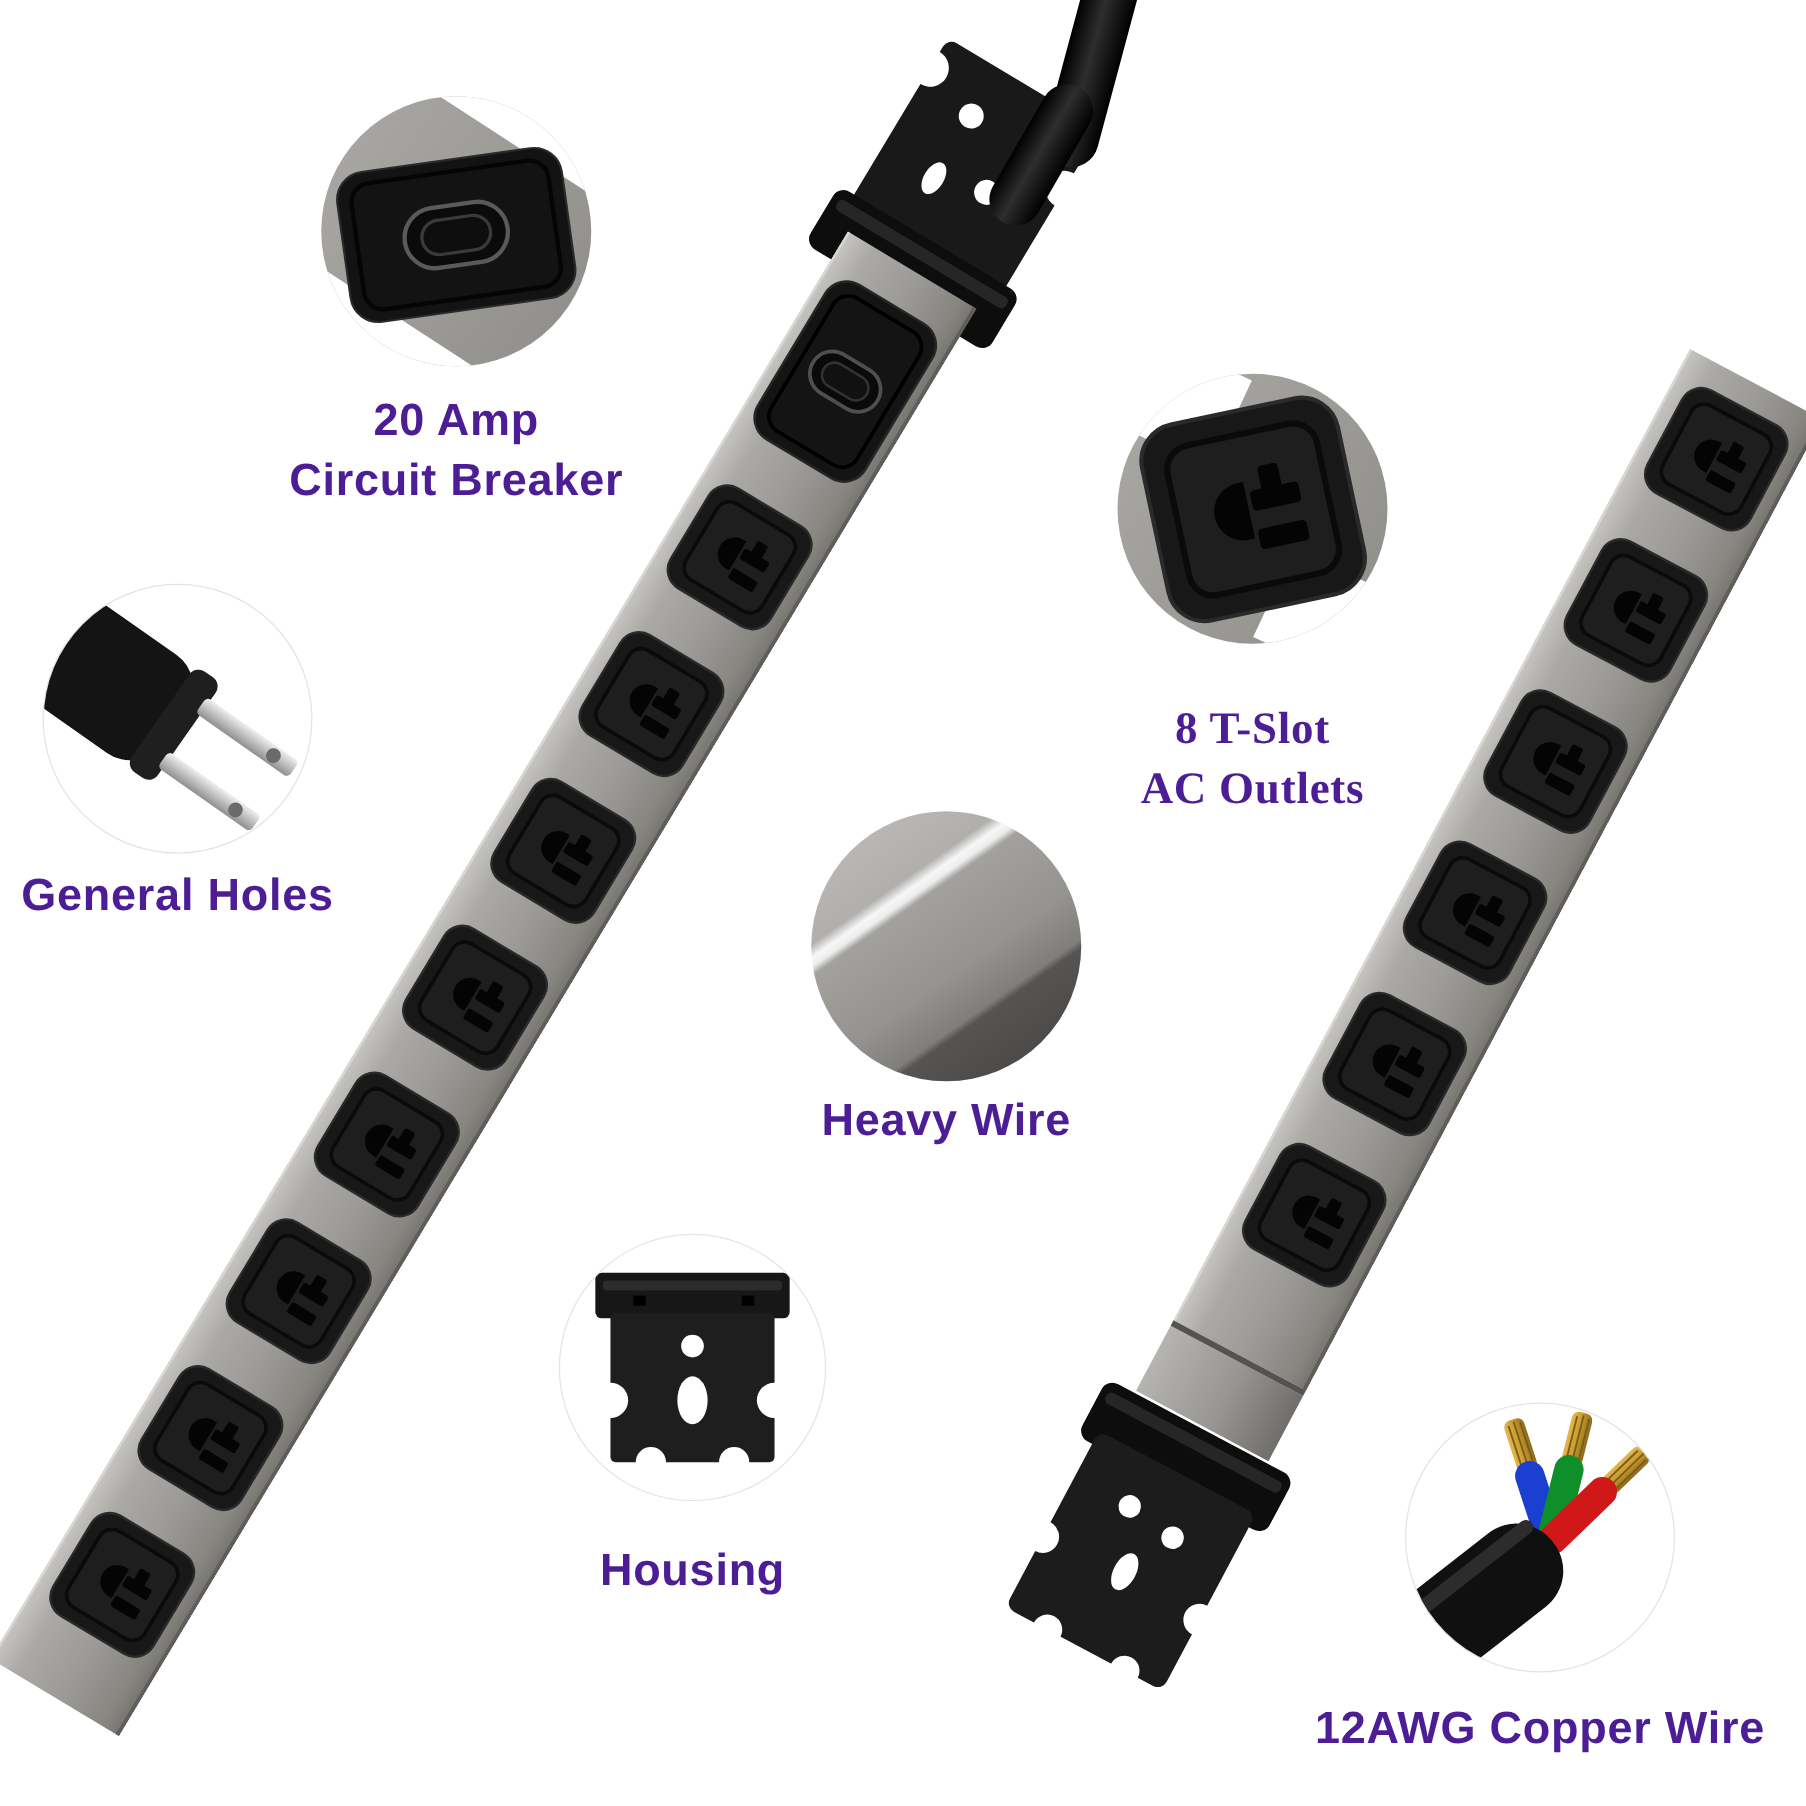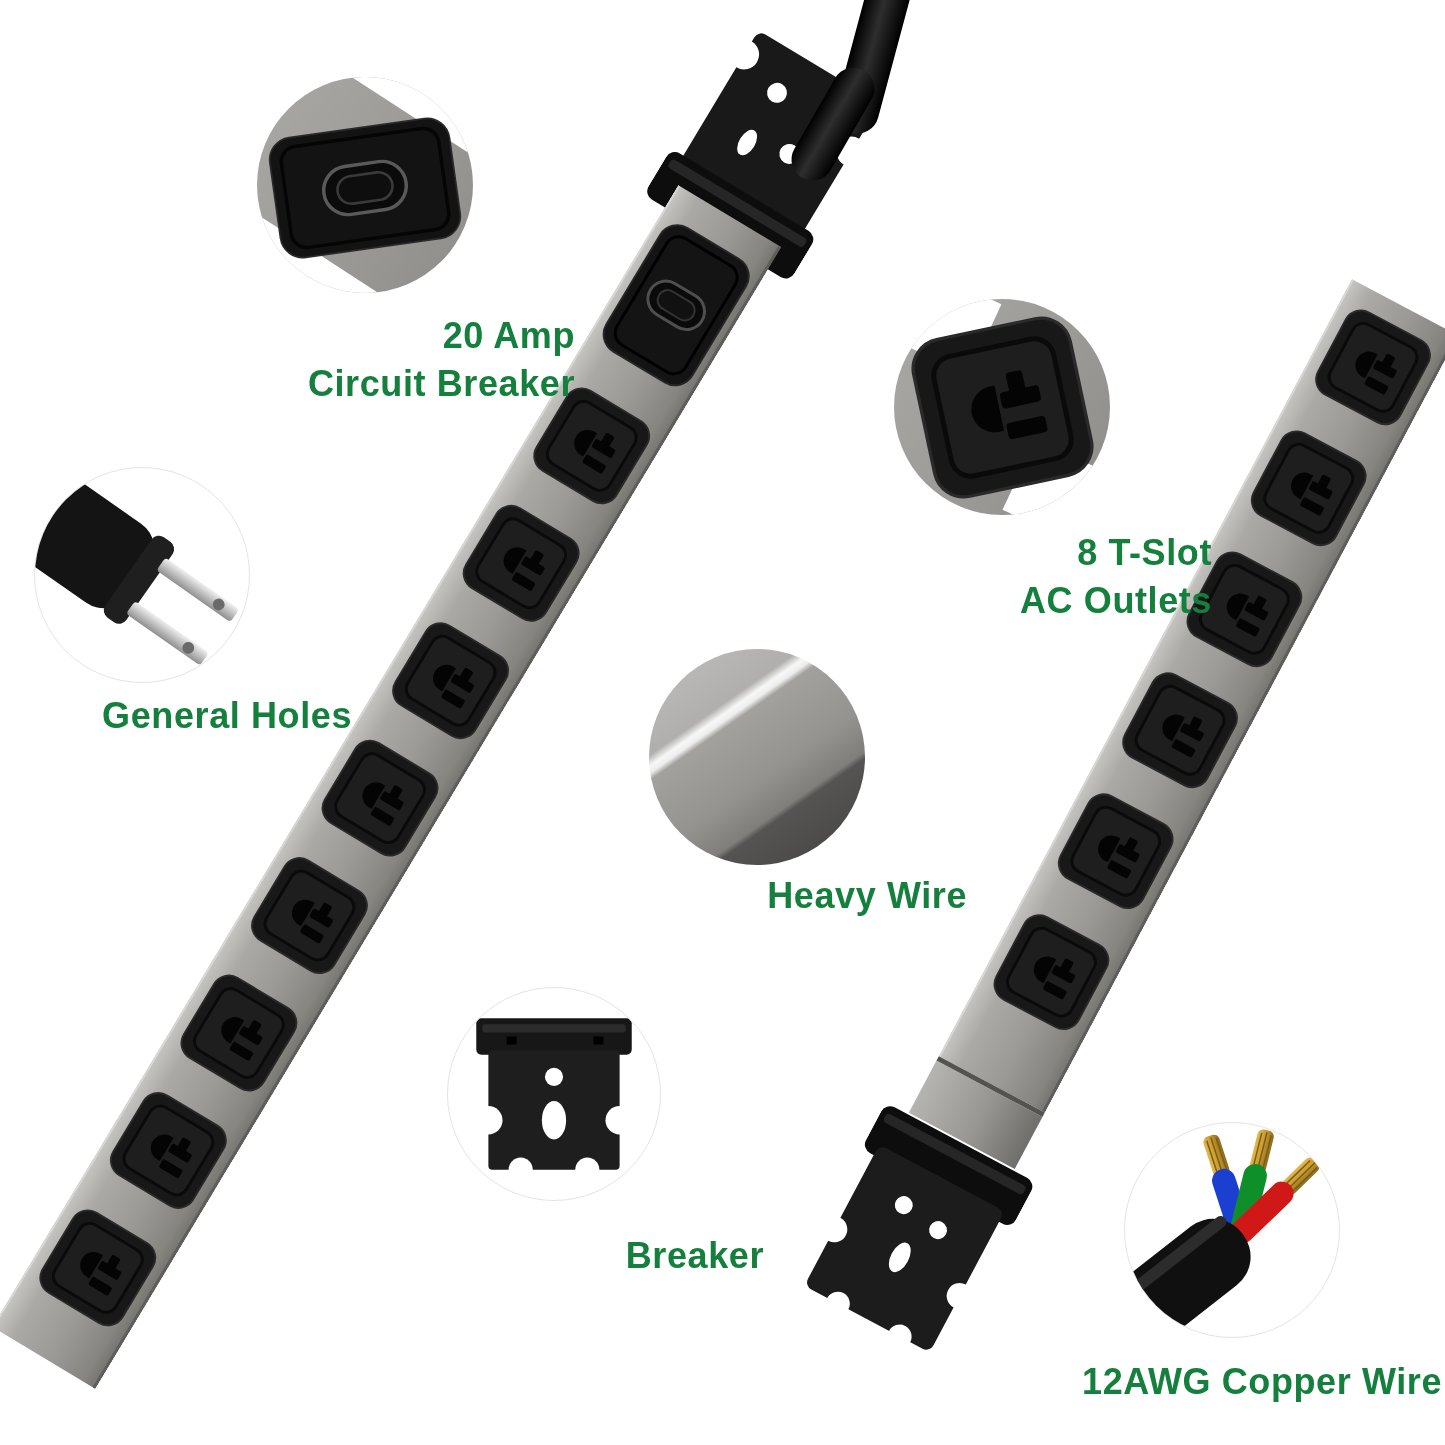--- a/index.html
+++ b/index.html
@@ -45,22 +45,22 @@
   .sliver{position:absolute;background:#fff;}
   .c-breaker .sliver.s1{right:-48px;top:-34px;width:160px;height:84px;transform:rotate(33deg);}
   .c-breaker .sliver.s2{left:-48px;bottom:-34px;width:160px;height:84px;transform:rotate(33deg);}
   .c-outlet .sliver.s1{left:-52px;top:-30px;width:150px;height:78px;transform:rotate(25deg);}
   .c-outlet .sliver.s2{right:-52px;bottom:-30px;width:150px;height:78px;transform:rotate(25deg);}
   .c-breaker svg{display:block;margin:46px auto 0;transform:rotate(-8deg);}
   .c-outlet svg{display:block;margin:26px auto 0;transform:rotate(-12deg);}
   .c-plug svg,.c-mounting svg,.c-wire svg{display:block;margin:0 auto;}
 
   
-  .callout-label{position:absolute;width:420px;text-align:right;font-size:36px;line-height:1.32;
-     font-weight:600;color:#15803d;letter-spacing:.6px;z-index:4;}
+  .callout-label{position:absolute;width:420px;text-align:center;font-size:36px;line-height:1.32;
+     font-weight:600;color:#4c1d95;letter-spacing:.6px;z-index:4;}
 </style>
 </head>
 <body>
 
 <div id="canvas">
 
   <div class="cord cord-a"></div>
   <div class="cord cord-b"></div>
 
   <div class="strip strip-left">
@@ -260,21 +260,21 @@
     <div class="sliver s2"></div>
     <svg width="165" height="165" viewBox="0 0 100 100">
       <rect x="1.5" y="1.5" width="97" height="97" rx="18" fill="#181818" stroke="#2a2a2a" stroke-width="2"></rect>
       <rect x="13" y="13" width="74" height="74" rx="12" fill="#1e1e1e" stroke="#0a0a0a" stroke-width="3"></rect>
       <path d="M 45 36 A 14 14 0 0 0 45 64 L 48 64 L 48 36 Z" fill="#040404"></path>
       <rect x="56" y="30" width="10" height="14" rx="2" fill="#040404"></rect>
       <rect x="50" y="41" width="24" height="10" rx="2" fill="#040404"></rect>
       <rect x="50" y="60" width="24" height="10" rx="2" fill="#040404"></rect>
     </svg>
   </div>
-  <div class="callout-label" style="left:792px;top:529px;">
+  <div class="callout-label" style="left:792px;top:559px;font-family:Liberation Serif, serif;">
     <span>8 T-Slot</span><br>
     <span>AC Outlets</span>
   </div>
 
   <div class="callout c-housing"></div>
   <div class="callout-label" style="left:547px;top:872px;">
     <span>Heavy Wire</span><br>
   </div>
 
   <div class="callout c-mounting">
@@ -286,21 +286,21 @@
       <rect x="40" y="62" width="130" height="118" rx="4" fill="#1e1e1e"></rect>
       <circle cx="105" cy="88" r="9" fill="#fff"></circle>
       <ellipse cx="105" cy="131" rx="12" ry="19" fill="#fff"></ellipse>
       <circle cx="40" cy="131" r="14" fill="#fff"></circle>
       <circle cx="170" cy="131" r="14" fill="#fff"></circle>
       <circle cx="72" cy="180" r="12" fill="#fff"></circle>
       <circle cx="138" cy="180" r="12" fill="#fff"></circle>
     </svg>
   </div>
   <div class="callout-label" style="left:344px;top:1232px;">
-    <span>Breaker</span><br>
+    <span>Housing</span><br>
   </div>
 
   <div class="callout c-wire">
     <svg width="216" height="216" viewBox="0 0 220 220">
       <defs>
         <linearGradient id="copper" x1="0" y1="0" x2="1" y2="0">
           <stop offset="0" stop-color="#e3b84f"></stop>
             <stop offset=".5" stop-color="#c79a2f"></stop>
             <stop offset="1" stop-color="#8a6a1f"></stop>
         </linearGradient>

